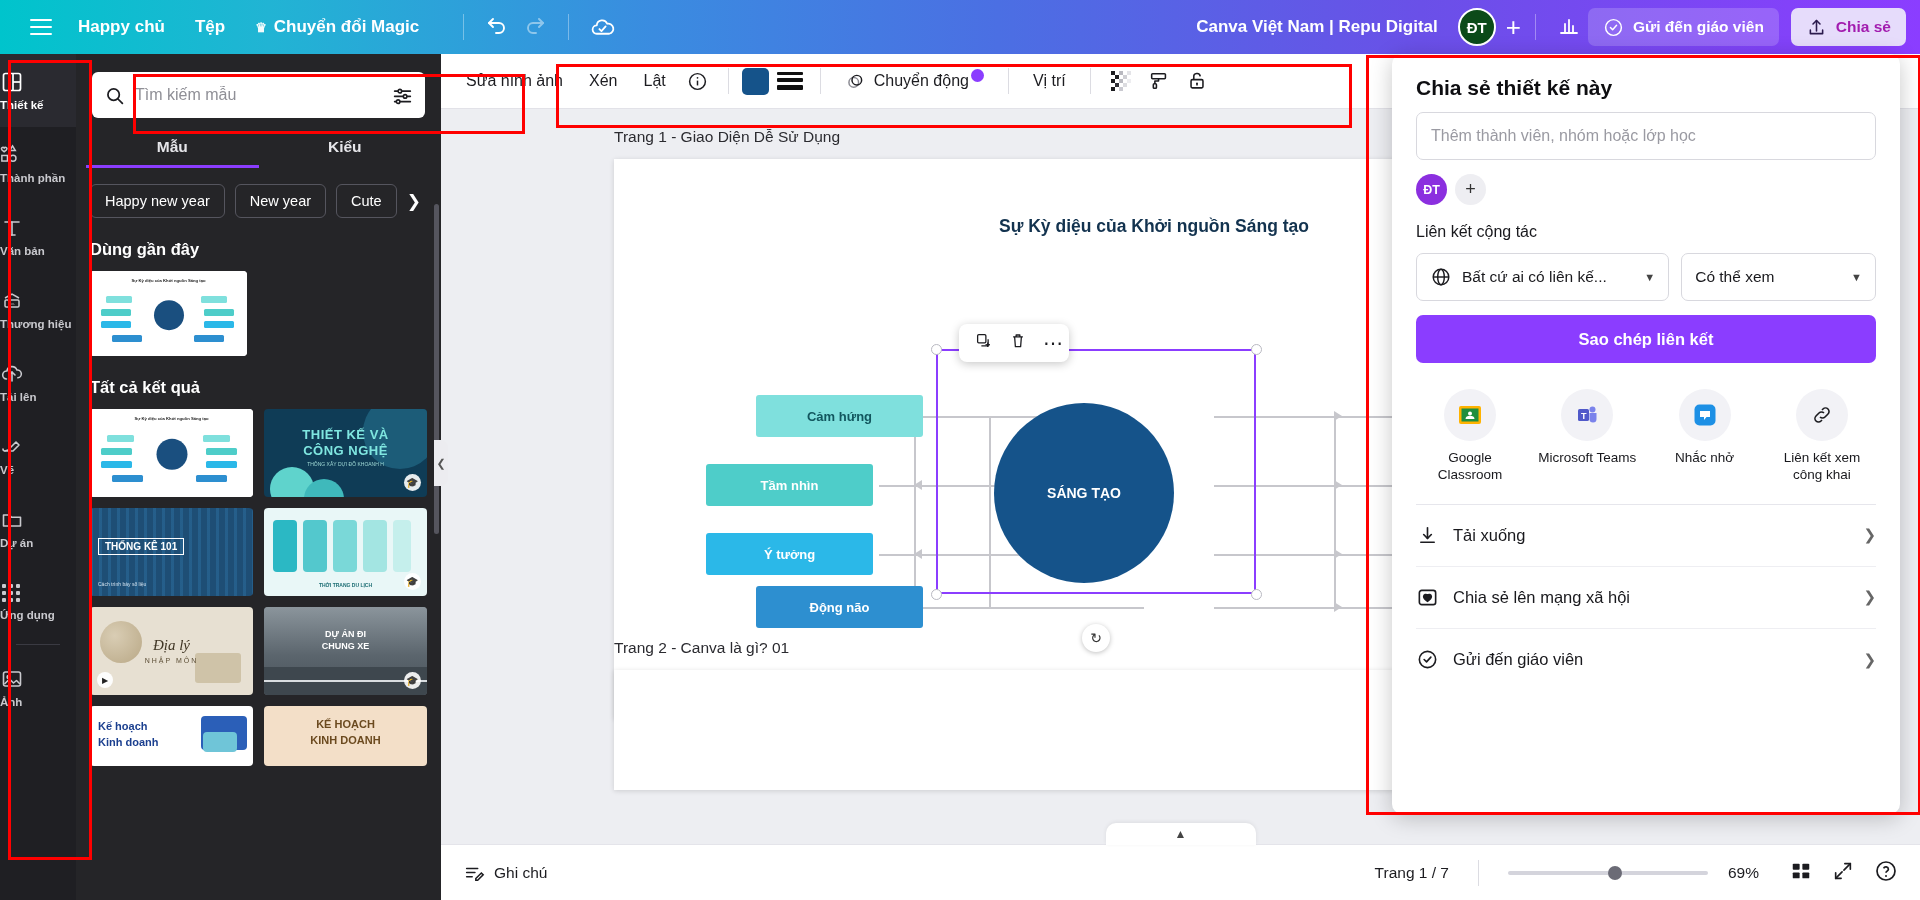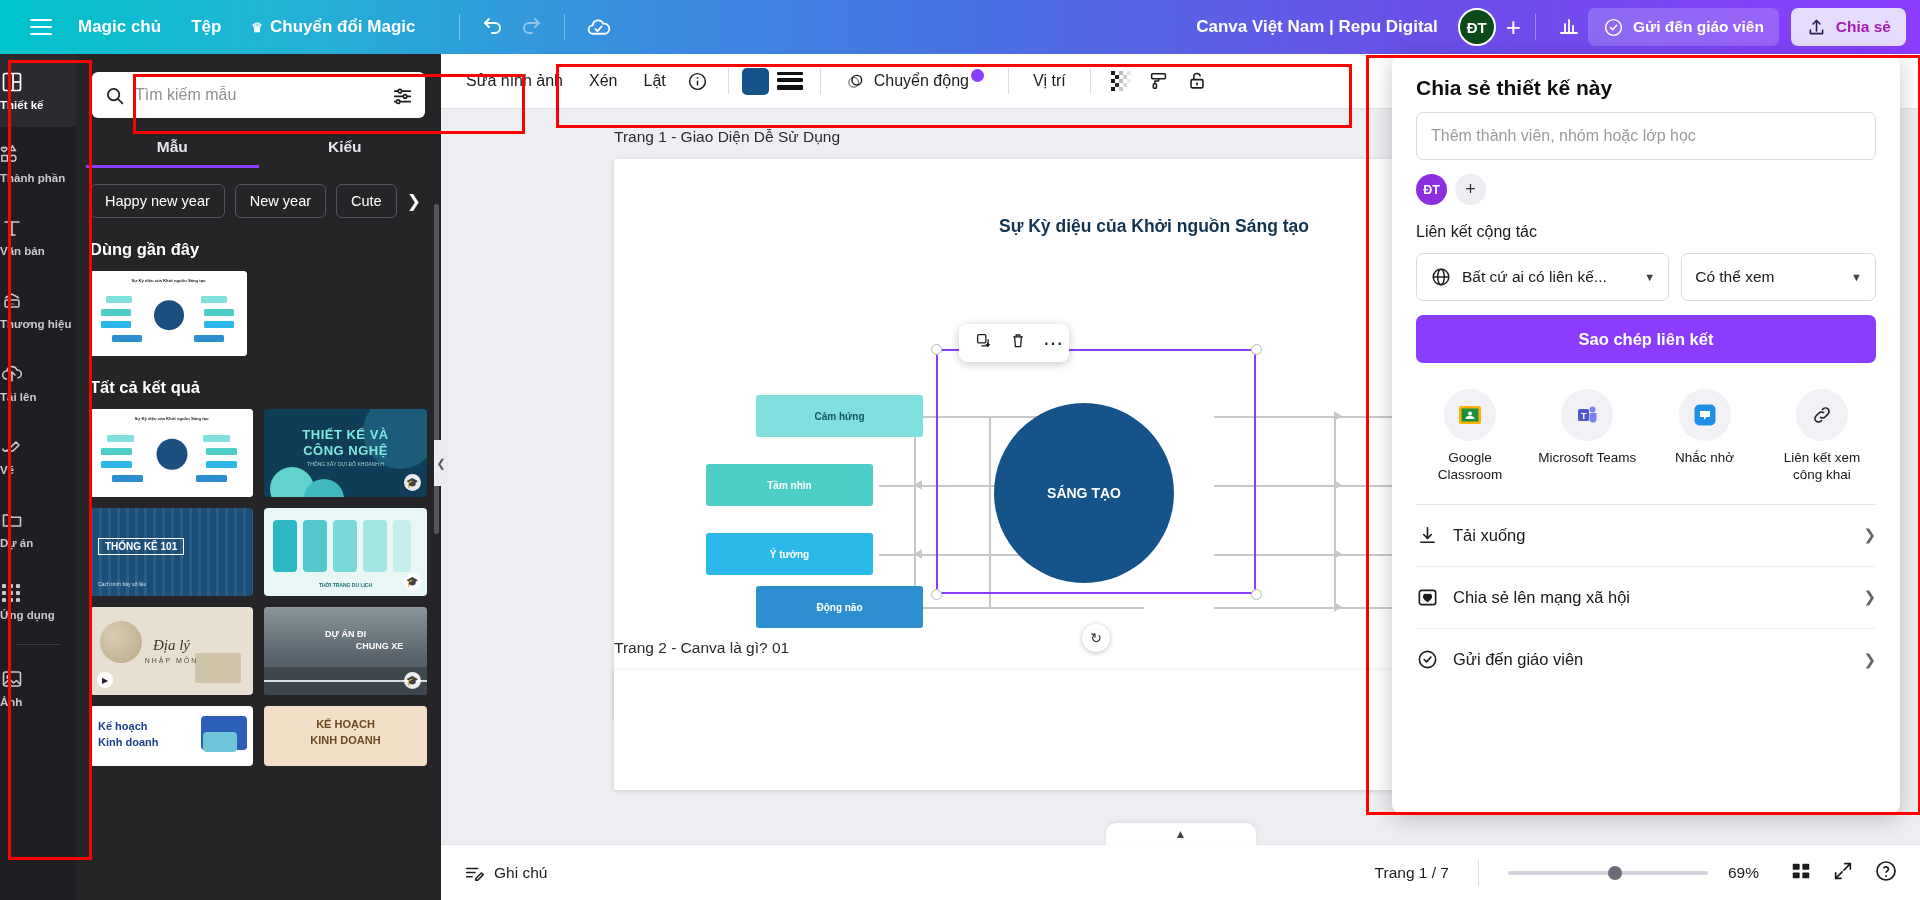--- a/index.html
+++ b/index.html
@@ -111,21 +111,21 @@
     border-radius: 5px; cursor: pointer; }
   .motion-dot { width: 13px; height: 13px; border-radius: 50%; background: #8b3dff;
     margin-left: -6px; margin-top: -11px; }
 
   .page-label { position: absolute; font-size: 15.5px; color: #2b2b30; font-weight: 400; }
   .page-canvas { position: absolute; background: #fff; box-shadow: 0 1px 5px rgba(0,0,0,.14); }
 
   
   .dg-title { position: absolute; width: 100%; text-align: center; font-size: 17.5px;
     font-weight: 700; color: #13334f; }
-  .dg-box { position: absolute; border-radius: 3px; color: #fff; font-size: 10px;
+  .dg-box { position: absolute; border-radius: 3px; color: #fff; font-size: 13px;
     font-weight: 700; display: flex; align-items: center; justify-content: center; }
   .dg-circle { position: absolute; border-radius: 50%; background: #15538a; color: #fff;
     font-size: 14px; font-weight: 700; display: flex; align-items: center; justify-content: center; }
   .dg-arrow { position: absolute; background: #c7c7cc; height: 1.5px; }
   .dg-vline { position: absolute; background: #c7c7cc; width: 1.5px; }
   .arrow-head { position: absolute; width: 0; height: 0; border-top: 5px solid transparent;
     border-bottom: 5px solid transparent; }
 
   
   .sel-frame { position: absolute; border: 2px solid #8b3dff; }
@@ -197,21 +197,21 @@
 
 <div id="app">
 
   <div class="topbar">
     <div class="hamburger">
         <i></i>
         <i></i>
         <i></i>
       </div>
     <div class="tb-item">
-      <span>Magic chủ</span>
+      <span>Happy chủ</span>
     </div>
     <div class="tb-item">
       <span>Tệp</span>
     </div>
     <div class="tb-item">
       <span class="crown">♛</span>
       <span>Chuyển đổi Magic</span>
     </div>
     <div class="tb-divider"></div>
     <div class="icon-btn">
@@ -453,21 +453,21 @@
                     font-size:15px;font-family:'Liberation Serif',serif;font-style:italic;">Địa lý</div>
         <div style="position:absolute;left:0;top:50px;width:100%;text-align:center;color:#5a4c33;font-size:7px;letter-spacing:2px;">NHẬP MÔN</div>
         <div class="play-badge">▶</div>
       </div>
 
       <div class="thumb" style="height:88px;background:#6f7a82;">
         <div style="position:absolute;inset:0;background:linear-gradient(180deg,#8b959c 0%,#5b656d 55%,#49525a 100%);"></div>
         <div style="position:absolute;left:0;bottom:0;width:100%;height:28px;background:#3e474e;"></div>
         <div style="position:absolute;left:0;bottom:13px;width:100%;height:2px;background:#d9dde0;"></div>
         <div style="position:absolute;left:0;top:22px;width:100%;text-align:center;color:#fff;font-size:9px;font-weight:700;">DỰ ÁN ĐI</div>
-        <div style="position:absolute;left:0;top:34px;width:100%;text-align:center;color:#fff;font-size:9px;font-weight:700;margin-left:34px;">CHUNG XE</div>
+        <div style="position:absolute;left:0;top:34px;width:100%;text-align:center;color:#fff;font-size:9px;font-weight:700;">CHUNG XE</div>
         <div class="badge-grad">🎓</div>
       </div>
 
       <div class="thumb" style="height:60px;background:#ffffff;">
         <div style="position:absolute;right:6px;top:10px;width:46px;height:34px;background:#2b5fb8;border-radius:4px;"></div>
         <div style="position:absolute;right:16px;top:26px;width:34px;height:20px;background:#6fc5d8;border-radius:4px;"></div>
         <div style="position:absolute;left:8px;top:14px;color:#1b3f8f;font-size:11px;font-weight:700;">Kế hoạch</div>
         <div style="position:absolute;left:8px;top:30px;color:#1b3f8f;font-size:11px;font-weight:700;">Kinh doanh</div>
       </div>
 

